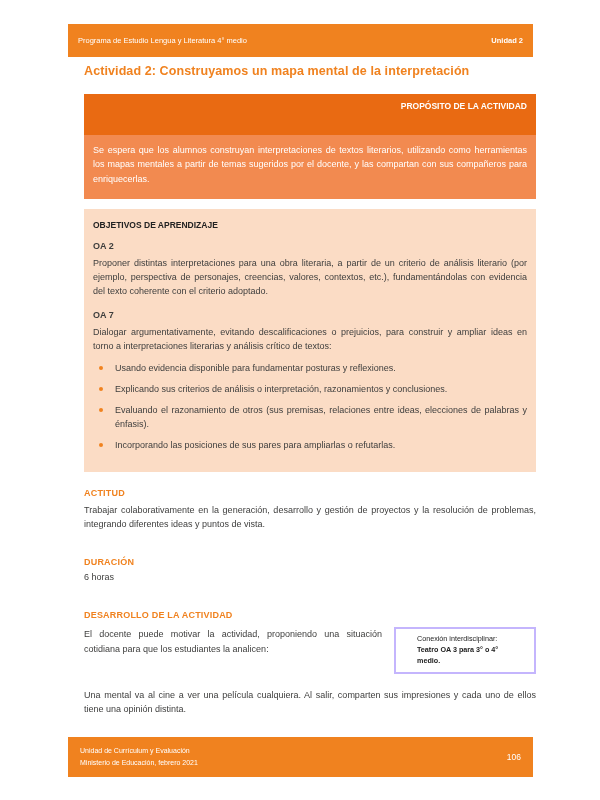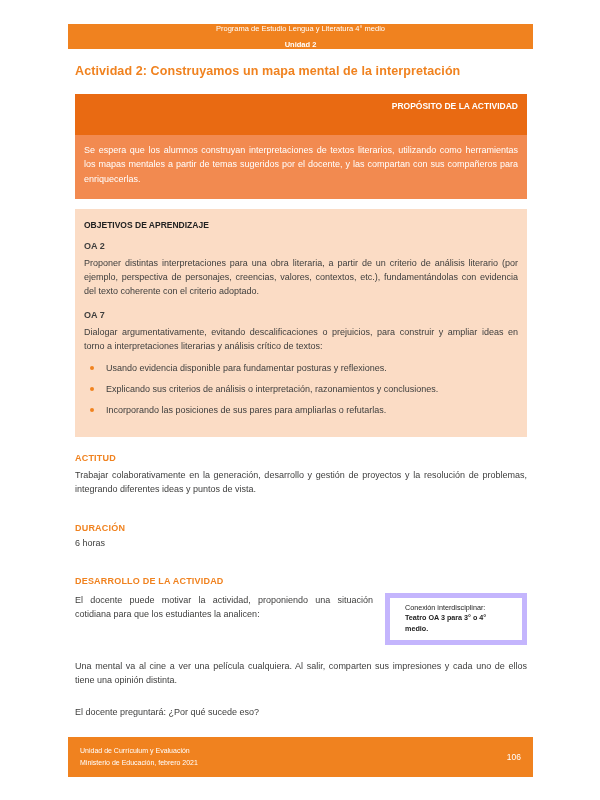--- a/index.html
+++ b/index.html
@@ -15,28 +15,28 @@
     position:relative;
     width:600px;height:800px;
     background:#fff;
     font-family:"Liberation Sans",sans-serif;
     color:var(--text);
     overflow:hidden;
     margin:0 auto;
   }
   
   .topbar{
-    position:absolute;top:24px;left:68px;right:67px;height:25px;
+    position:absolute;top:24px;left:68px;right:67px;height:33px;
     background:var(--orange);color:#fff;
     display:flex;justify-content:space-between;align-items:center;
-    padding:0 10px;font-size:7.5px;flex-direction:column;
+    padding:0 10px;font-size:7.5px;
   }
   .topbar .right{font-weight:bold;}
   
-  .content{position:absolute;top:62px;left:75px;width:452px;}
+  .content{position:absolute;top:62px;left:84px;width:452px;}
   h1.title{
     color:var(--orange);font-size:12.5px;font-weight:bold;
     margin:2px 0 16px 0;letter-spacing:0.1px;
   }
   
   .proposito-header{
     background:var(--orange-dark);color:#fff;font-weight:bold;
     font-size:8.5px;padding:7px 9px 24px;text-align:right;
   }
   .proposito-body{
@@ -66,22 +66,22 @@
   }
   .actitud-heading{margin-top:16px;}
   .actitud-body{font-size:9px;line-height:1.6;margin-top:5px;text-align:justify;}
   .duracion-heading{margin-top:26px;}
   .duracion-body{font-size:9px;margin-top:5px;}
   .desarrollo-heading{margin-top:28px;}
   .intro-row{display:flex;gap:12px;margin-top:7px;align-items:flex-start;}
   .intro-text{flex:1;font-size:9px;line-height:1.6;text-align:justify;}
   .sidebox{
     width:142px;flex:0 0 142px;
-    border:5px solid #c4b5fd;
-    padding:5px 15px;font-size:7.2px;line-height:1.5;color:#222;
+    border:2px solid #c4b5fd;
+    padding:5px 21px;font-size:7.2px;line-height:1.5;color:#222;
   }
   .para{font-size:9px;line-height:1.6;margin-top:14px;text-align:justify;}
   .para.last{margin-top:17px;}
   
   .footerbar{
     position:absolute;bottom:23px;left:68px;right:67px;height:40px;
     background:var(--orange);color:#fff;
     display:flex;justify-content:space-between;align-items:center;
     padding:5px 12px;
   }
@@ -109,20 +109,21 @@
 
     <section class="objetivos">
       <div class="obj-heading">OBJETIVOS DE APRENDIZAJE</div>
       <div class="oa-label" style="margin-top:0;">OA 2</div>
       <p class="oa-text">Proponer distintas interpretaciones para una obra literaria, a partir de un criterio de análisis literario (por ejemplo, perspectiva de personajes, creencias, valores, contextos, etc.), fundamentándolas con evidencia del texto coherente con el criterio adoptado.</p>
       <div class="oa-label">OA 7</div>
       <p class="oa-text">Dialogar argumentativamente, evitando descalificaciones o prejuicios, para construir y ampliar ideas en torno a interpretaciones literarias y análisis crítico de textos:</p>
       <ul class="bullets">
         <li>Usando evidencia disponible para fundamentar posturas y reflexiones.</li>
         <li>Explicando sus criterios de análisis o interpretación, razonamientos y conclusiones.</li>
+        <li>Evaluando el razonamiento de otros (sus premisas, relaciones entre ideas, elecciones de palabras y énfasis).</li>
         <li>Incorporando las posiciones de sus pares para ampliarlas o refutarlas.</li>
       </ul>
     </section>
 
     <div class="sec-heading actitud-heading">ACTITUD</div>
     <p class="actitud-body">Trabajar colaborativamente en la generación, desarrollo y gestión de proyectos y la resolución de problemas, integrando diferentes ideas y puntos de vista.</p>
 
     <div class="sec-heading duracion-heading">DURACIÓN</div>
     <p class="duracion-body">6 horas</p>
 

